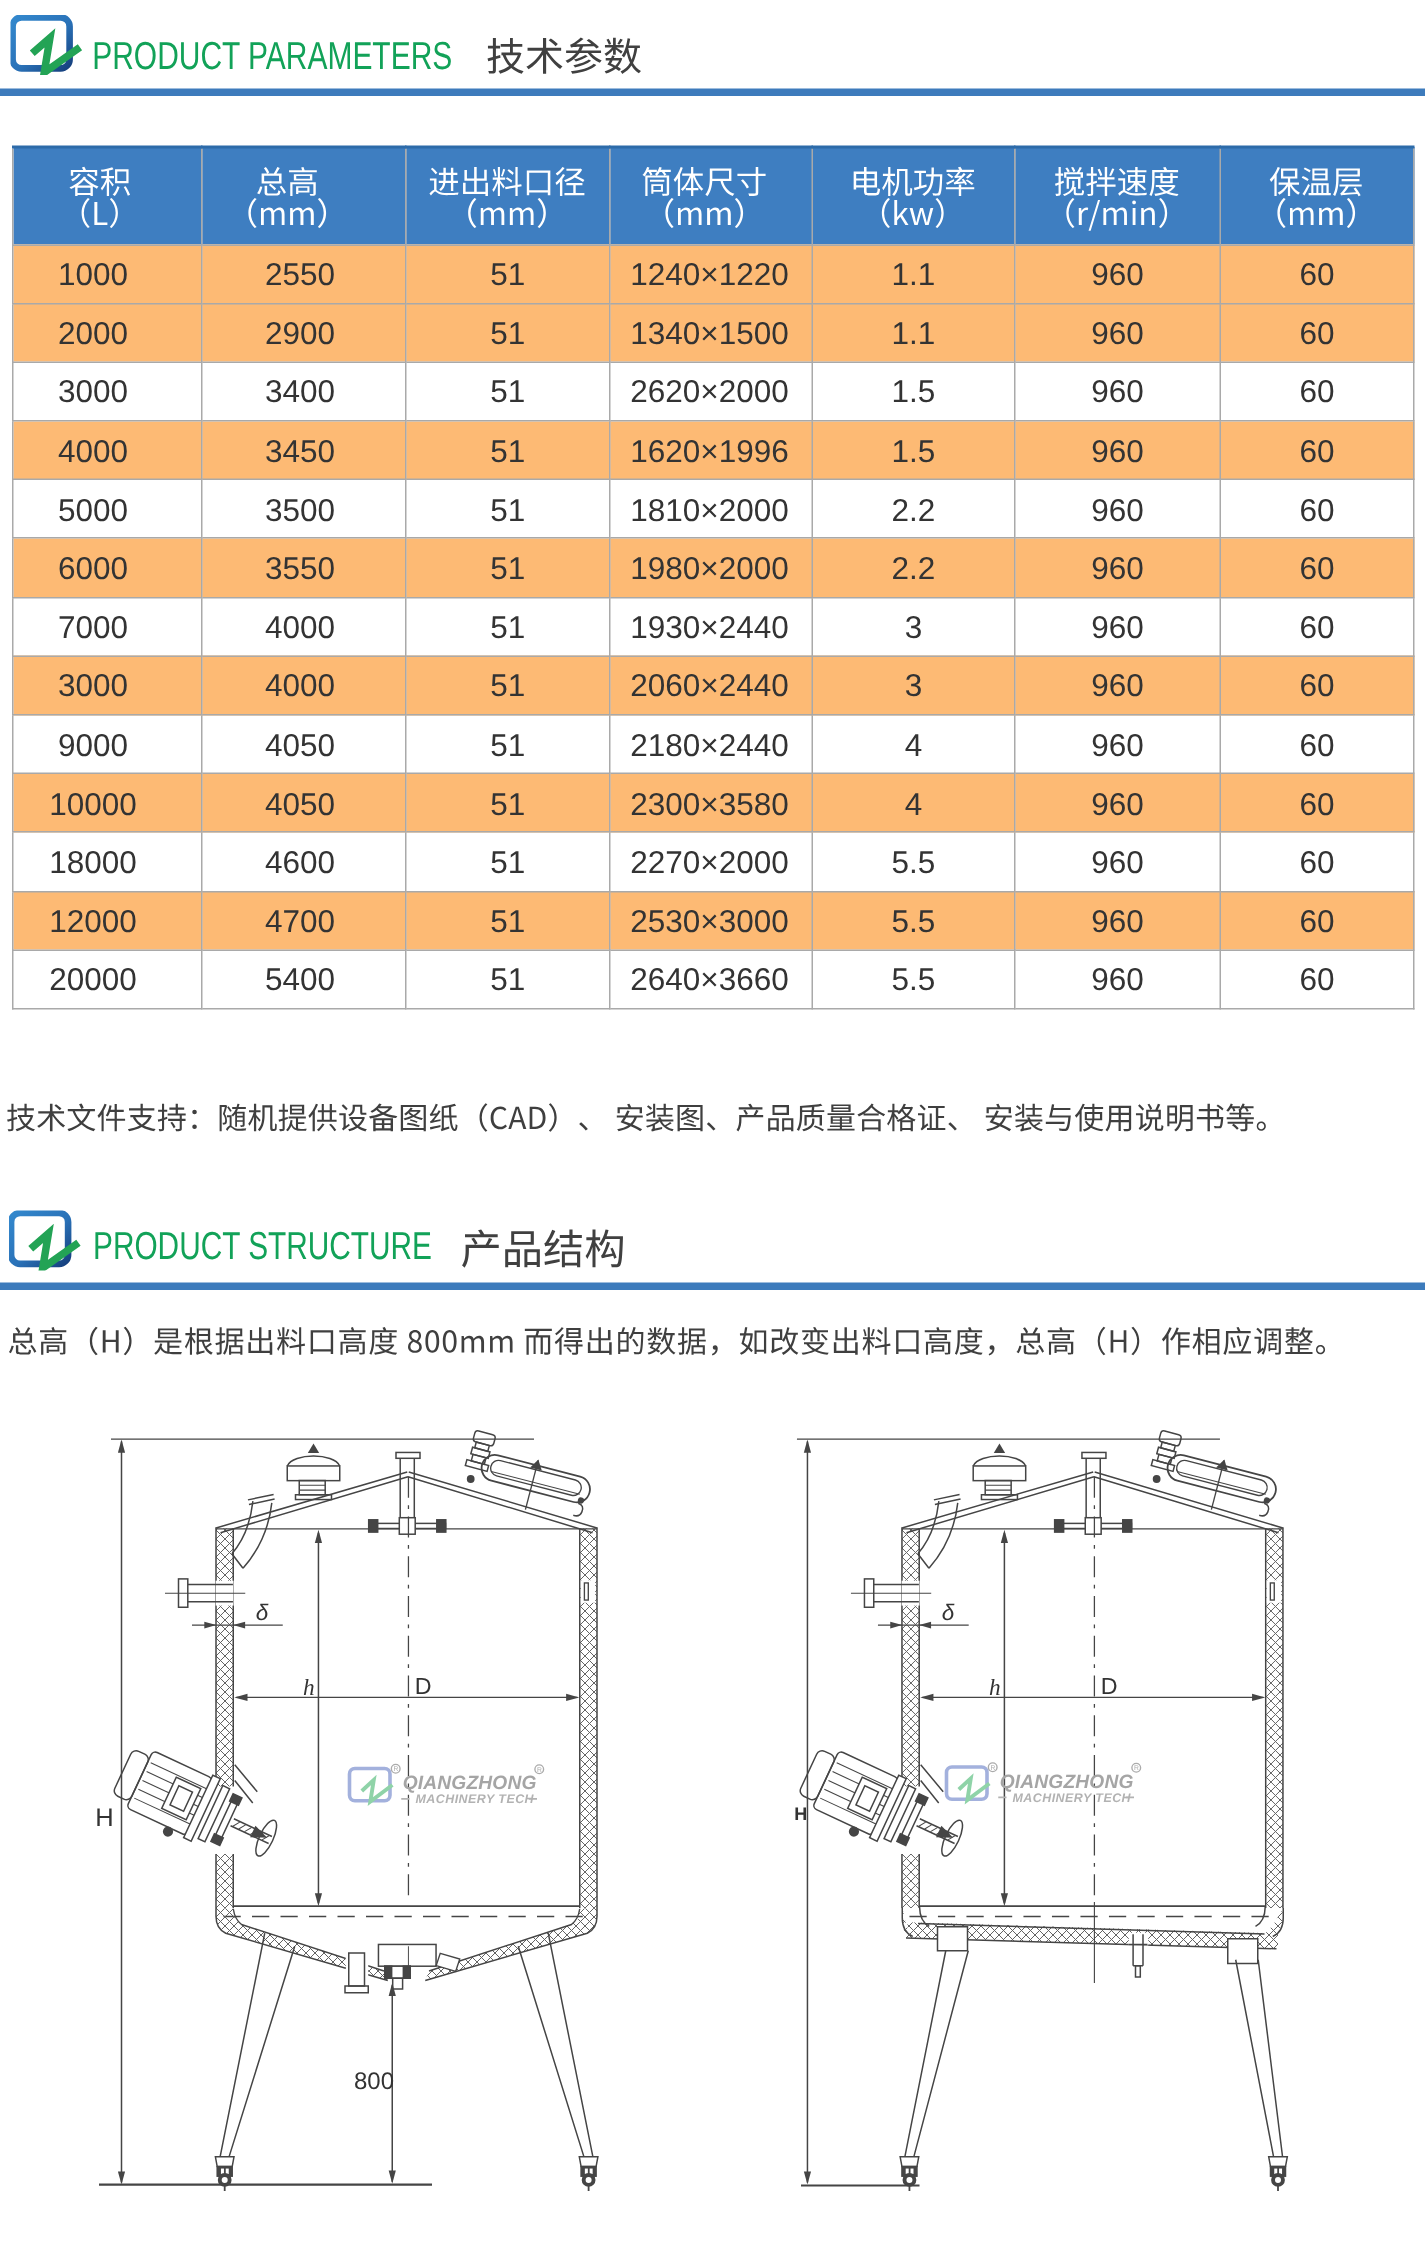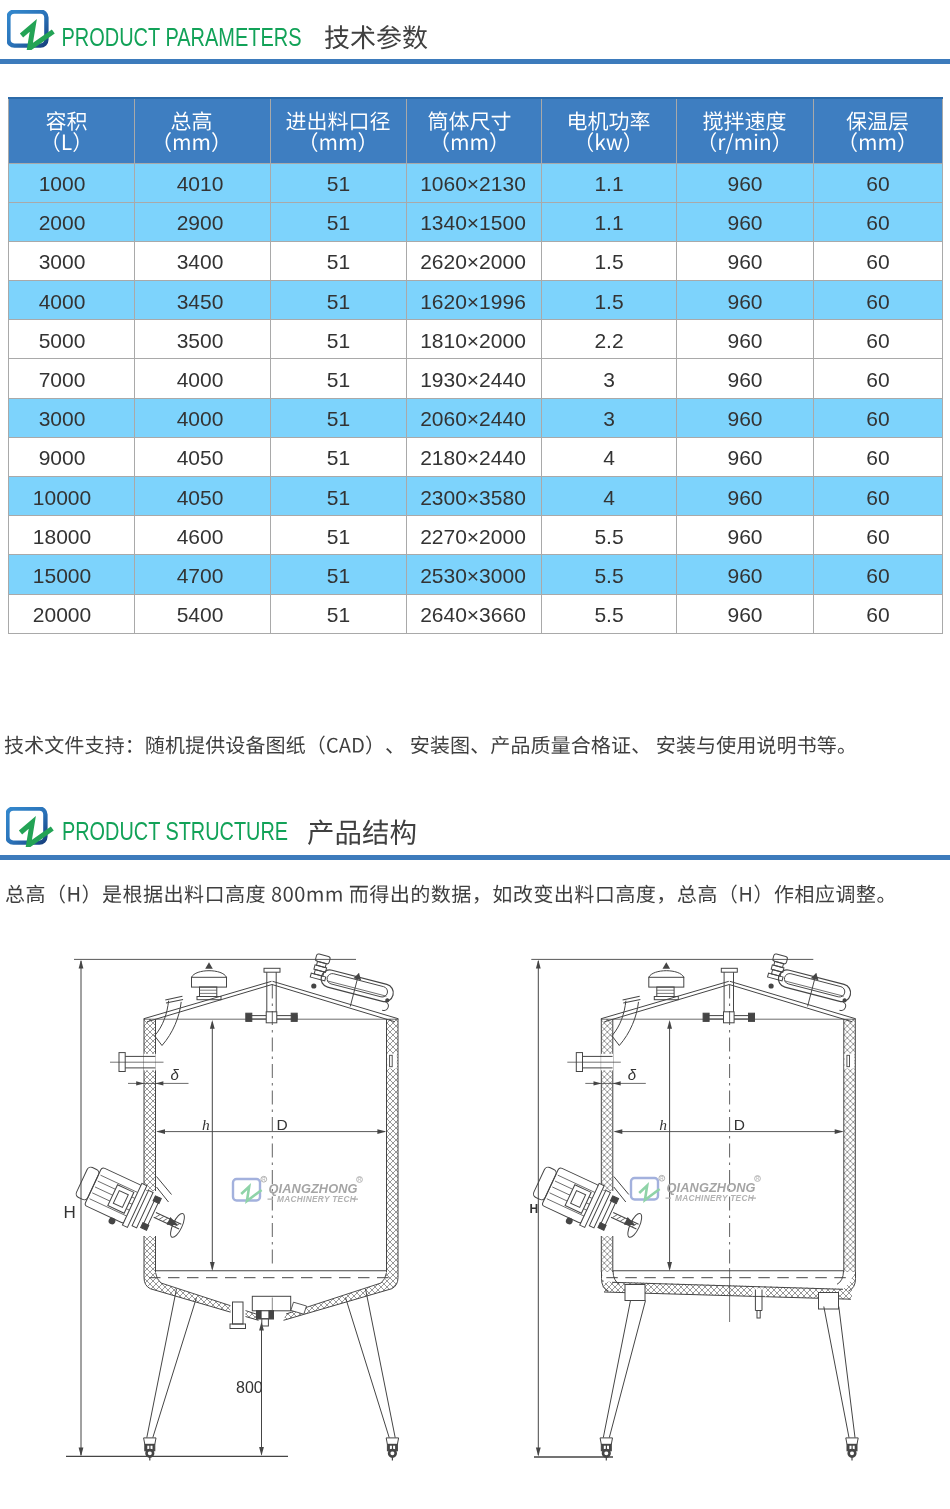--- a/index.html
+++ b/index.html
@@ -3,21 +3,21 @@
 <style>
 *{margin:0;padding:0;box-sizing:border-box}
 html,body{width:950px;background:#fff;font-family:"Liberation Sans",sans-serif}
 body{position:relative;height:1509px;overflow:hidden}
 .rule{position:absolute;left:0;width:950px;height:5px;background:#3d7bbc}
 table{position:absolute;left:8px;top:97px;width:934px;border-collapse:collapse;table-layout:fixed;border-top:2px solid #2d6ba9}
 td,th{border:1px solid #a9a9a9;text-align:center;vertical-align:middle;color:#333;font-size:21px;font-weight:400;padding:0}
 th{height:65px;background:#3e7ec1}
 td{height:39.2px;padding-top:3px}
 td.c1{padding-right:19px}td.c2{padding-right:5px}td.c4{padding-right:2px}
-tr.o td{background:#7dd3fc}
+tr.o td{background:#fdba74}
 </style></head><body>
 
 <svg style="position:absolute;left:7px;top:10px" width="50" height="40" viewBox="0 0 50 40">
     <defs>
       <linearGradient id="lg7" x1="0" y1="0" x2="1" y2="1">
         <stop offset="0" stop-color="#3388cd"></stop>
         <stop offset="0.55" stop-color="#2a72b8"></stop>
         <stop offset="1" stop-color="#16407e"></stop>
       </linearGradient>
     </defs>
@@ -46,23 +46,23 @@
         <th></th>
         <th></th>
         <th></th>
         <th></th>
         <th></th>
         <th></th>
         <th></th>
       </tr>
       <tr class="o">
         <td class="c1">1000</td>
-        <td class="c2">4010</td>
-        <td>51</td>
-        <td class="c4">1060×2130</td>
+        <td class="c2">2550</td>
+        <td>51</td>
+        <td class="c4">1240×1220</td>
         <td>1.1</td>
         <td>960</td>
         <td>60</td>
       </tr>
       <tr class="o">
         <td class="c1">2000</td>
         <td class="c2">2900</td>
         <td>51</td>
         <td class="c4">1340×1500</td>
         <td>1.1</td>
@@ -89,20 +89,29 @@
       </tr>
       <tr>
         <td class="c1">5000</td>
         <td class="c2">3500</td>
         <td>51</td>
         <td class="c4">1810×2000</td>
         <td>2.2</td>
         <td>960</td>
         <td>60</td>
       </tr>
+      <tr class="o">
+        <td class="c1">6000</td>
+        <td class="c2">3550</td>
+        <td>51</td>
+        <td class="c4">1980×2000</td>
+        <td>2.2</td>
+        <td>960</td>
+        <td>60</td>
+      </tr>
       <tr>
         <td class="c1">7000</td>
         <td class="c2">4000</td>
         <td>51</td>
         <td class="c4">1930×2440</td>
         <td>3</td>
         <td>960</td>
         <td>60</td>
       </tr>
       <tr class="o">
@@ -135,21 +144,21 @@
       <tr>
         <td class="c1">18000</td>
         <td class="c2">4600</td>
         <td>51</td>
         <td class="c4">2270×2000</td>
         <td>5.5</td>
         <td>960</td>
         <td>60</td>
       </tr>
       <tr class="o">
-        <td class="c1">15000</td>
+        <td class="c1">12000</td>
         <td class="c2">4700</td>
         <td>51</td>
         <td class="c4">2530×3000</td>
         <td>5.5</td>
         <td>960</td>
         <td>60</td>
       </tr>
       <tr>
         <td class="c1">20000</td>
         <td class="c2">5400</td>

